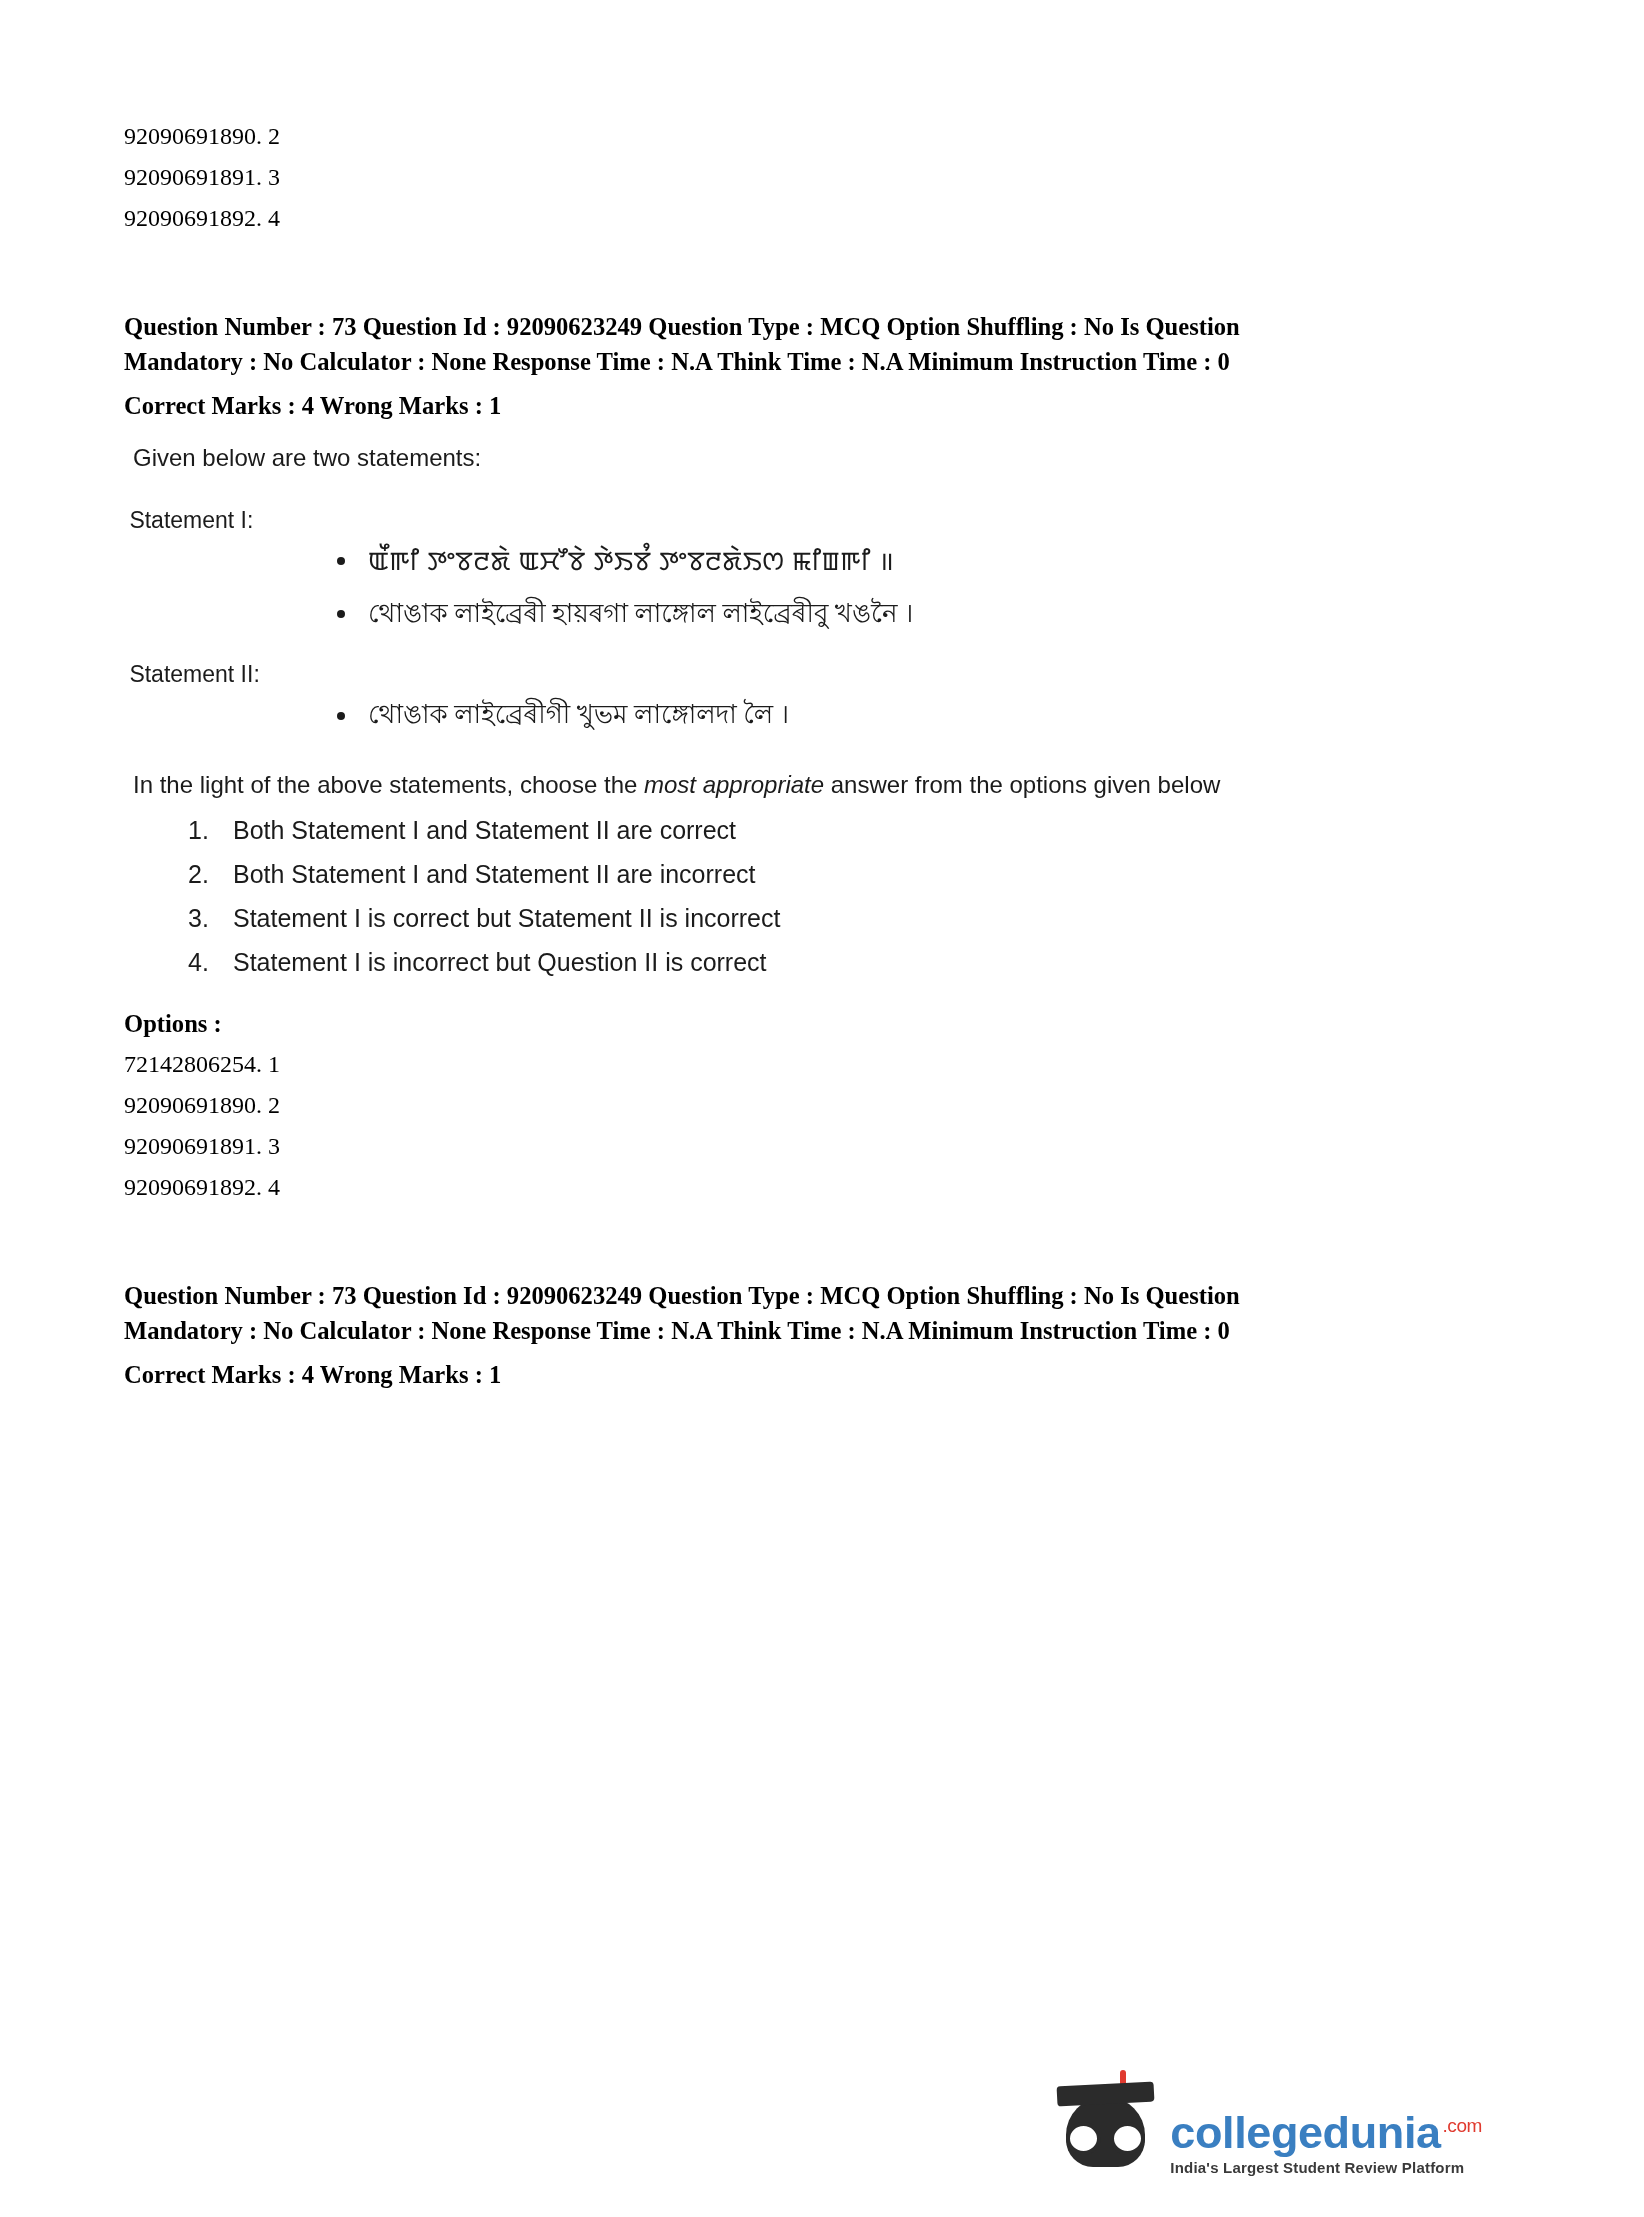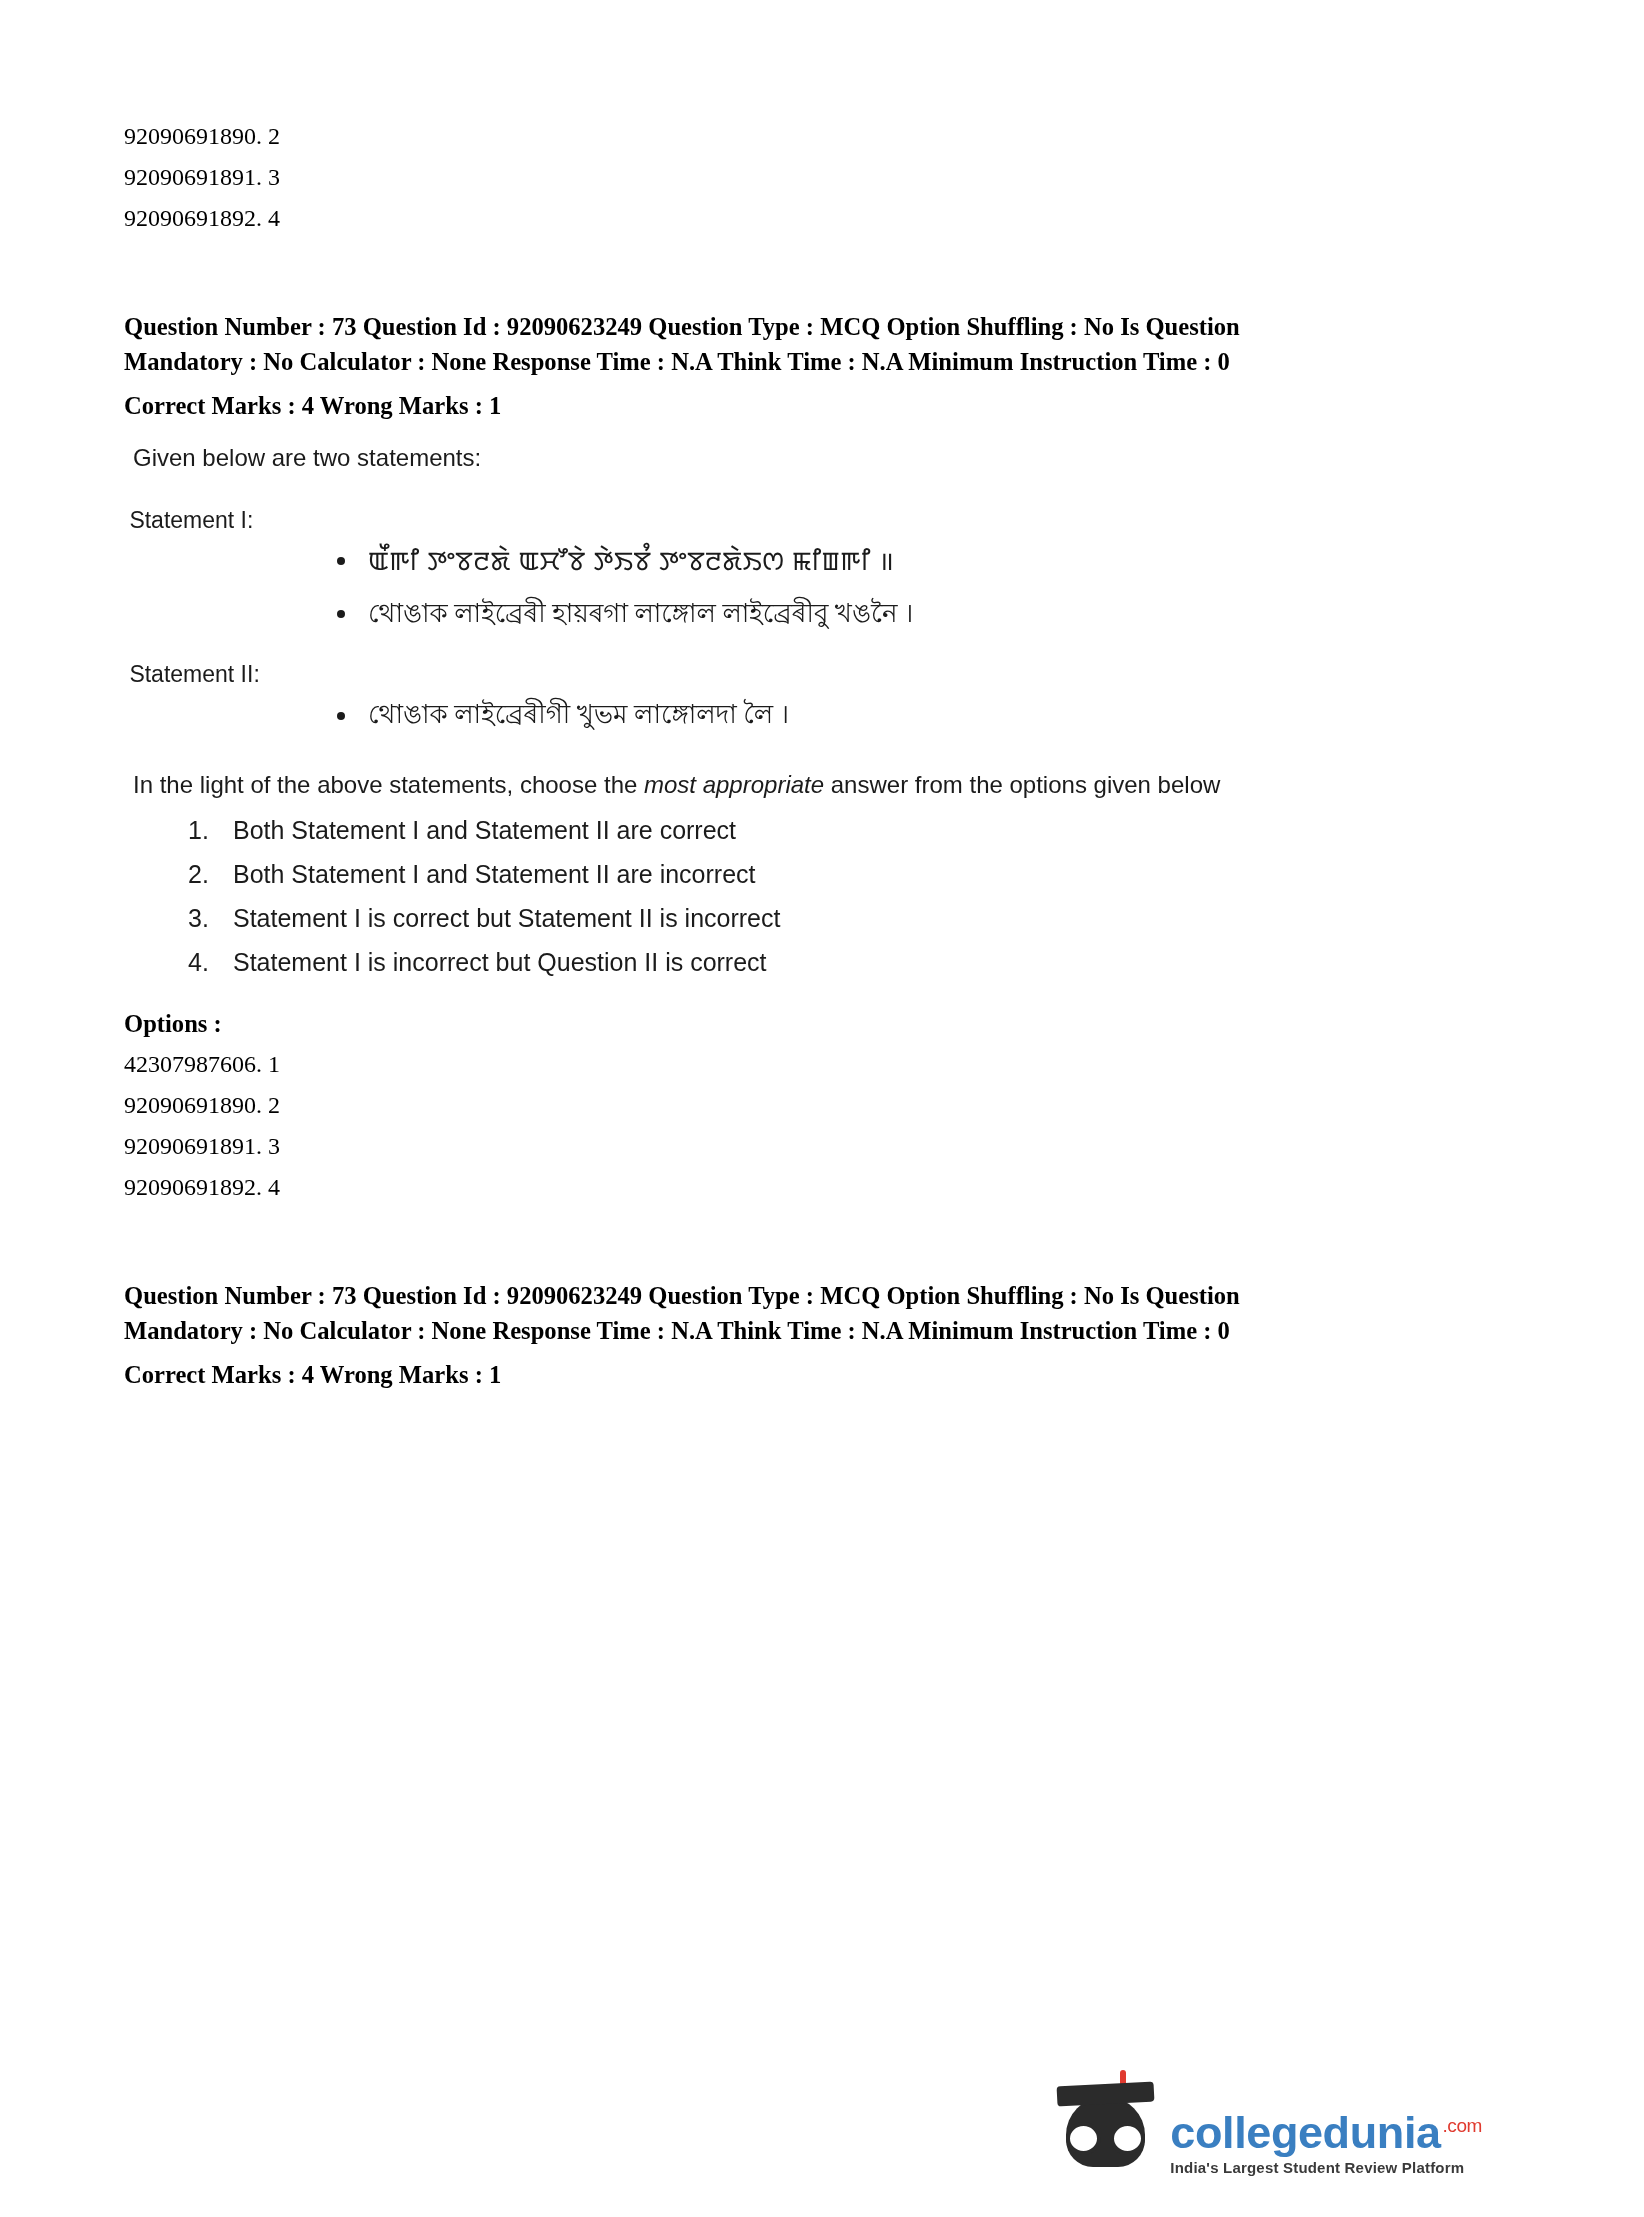--- a/index.html
+++ b/index.html
@@ -289,21 +289,21 @@
         <li>Both Statement I and Statement II are incorrect</li>
         <li>Statement I is correct but Statement II is incorrect</li>
         <li>Statement I is incorrect but Question II is correct</li>
       </ol>
     </div>
 
     <div class="spacer-sm"></div>
 
     <div class="options-label">Options :</div>
     <div>
-      <div class="optline">42307987606. 1</div>
+      <div class="optline">72142806254. 1</div>
       <div class="optline">92090691890. 2</div>
       <div class="optline">92090691891. 3</div>
       <div class="optline">92090691892. 4</div>
     </div>
 
     <div class="spacer-lg"></div>
 
     <div class="meta">
       <div>Question Number : 73 Question Id : 92090623249 Question Type : MCQ Option Shuffling : No Is Question</div>
       <div>Mandatory : No Calculator : None Response Time : N.A Think Time : N.A Minimum Instruction Time : 0</div>

